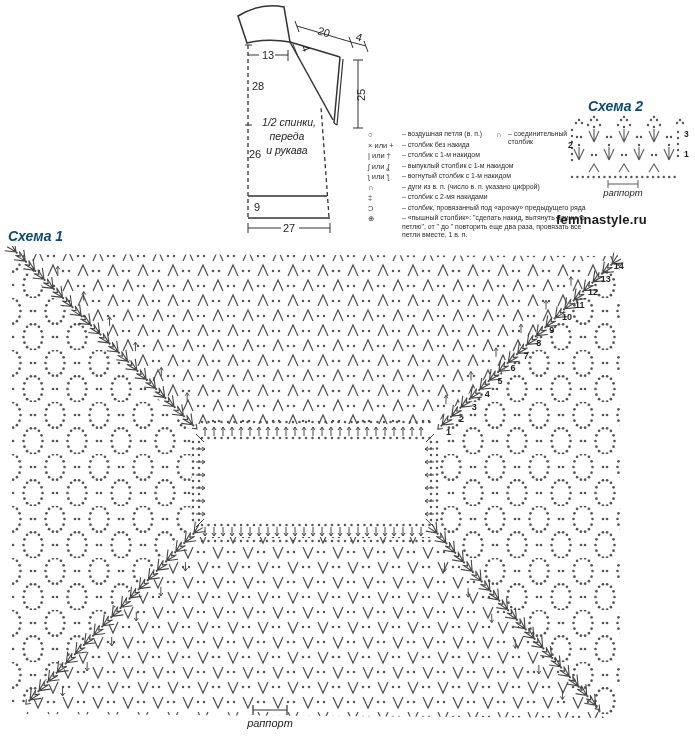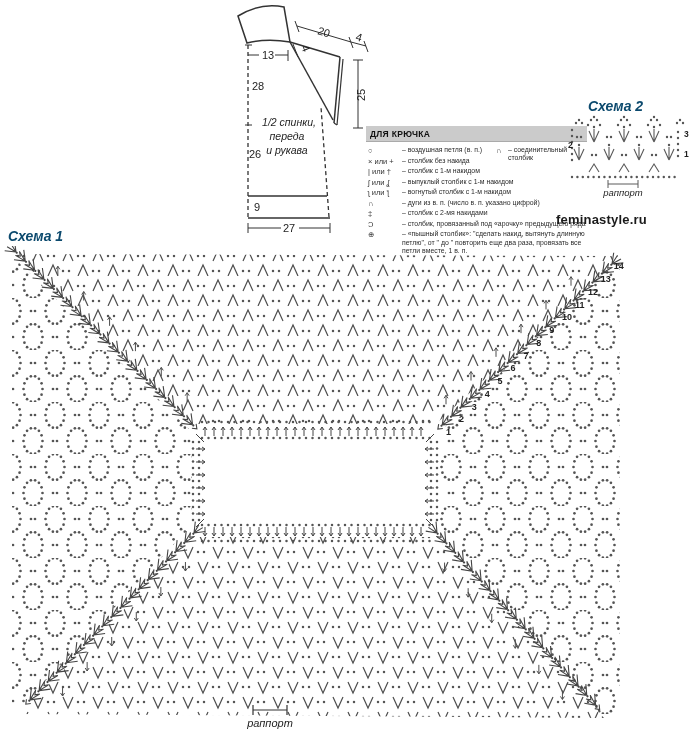--- a/index.html
+++ b/index.html
@@ -66,21 +66,20 @@
       <text x="140" y="101" transform="rotate(-90 140 101)">25</text>
     </g>
     <g font-size="10.5" font-style="italic" fill="#1e1e1e" text-anchor="middle">
       <text x="64" y="126">1/2 спинки,</text>
       <text x="62" y="140">переда</text>
       <text x="62" y="154">и рукава</text>
     </g>
   </svg>
 
   <div id="legend" class="abs">
-    <div class="hdr">ДЛЯ КРЮЧКА</div>
     <ul id="legend-list">
       <li class="connector">
         <span class="sym">∩</span>
         <span class="txt">– соединительный столбик</span>
       </li>
     <li>
           <span class="sym">○</span>
           <span class="txt">– воздушная петля (в. п.)</span>
         </li>
         <li>

